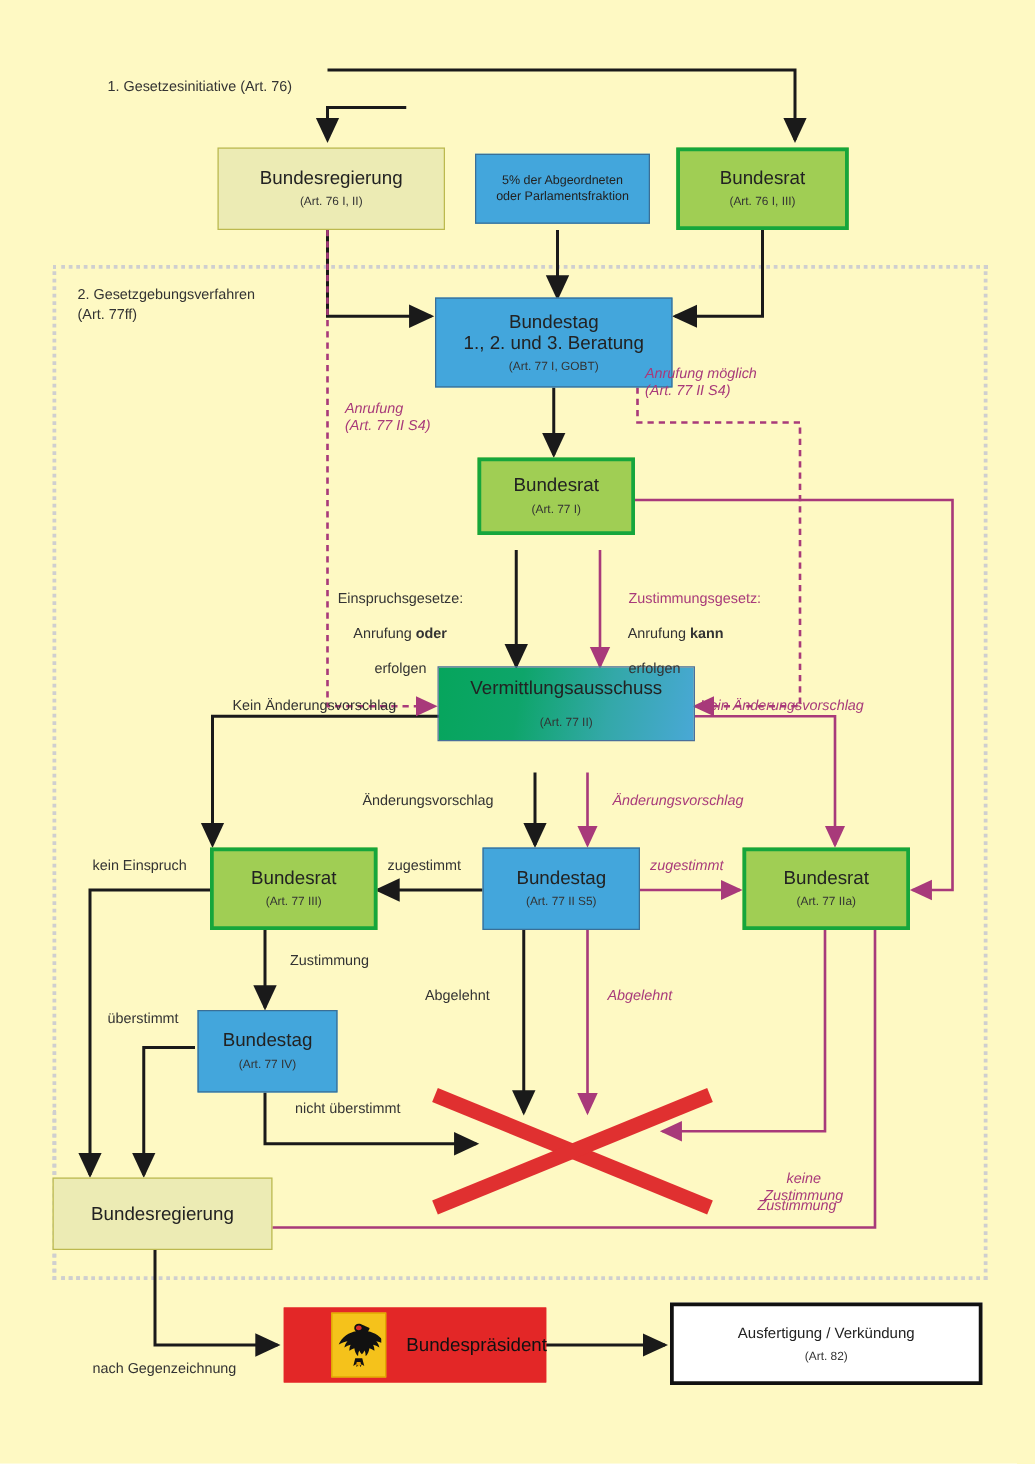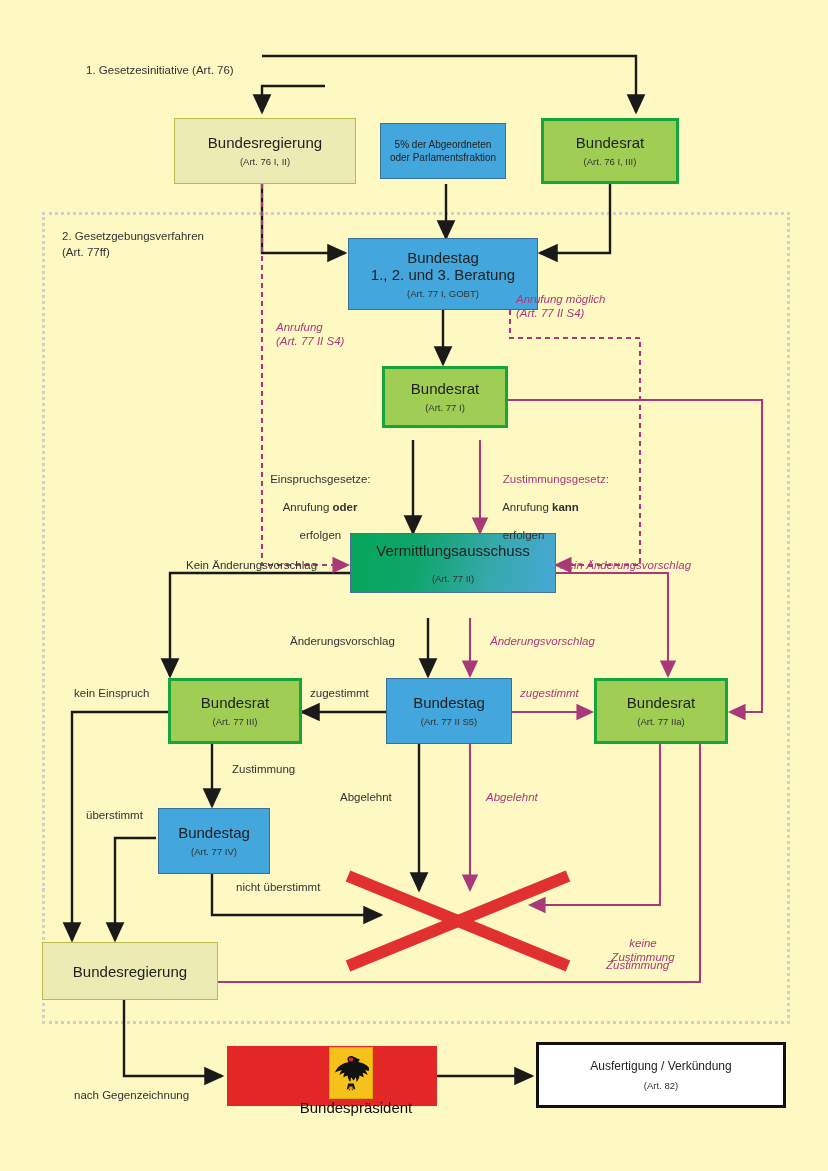--- a/index.html
+++ b/index.html
@@ -13,21 +13,21 @@
   .box .t1{font-size:15px;line-height:17px;color:#222;}
   .box .t2{font-size:9.5px;line-height:12px;color:#333;margin-top:5px;}
   .box.small .t1{font-size:10px;line-height:13px;}
 
   .bx-yellow{background:#ecebb4;border:1.6px solid #bcb94f;}
   .bx-green{background:#a0ce54;border:3px solid #16a63c;}
   .bx-blue{background:#43a6dc;border:1.8px solid #3a6f96;}
   .bx-grad{background:linear-gradient(100deg,#06a55c 0%,#0ea56a 32%,#33a8a8 66%,#49a8d6 100%);
            border:1.8px solid #4a6f9a;}
   .bx-white{background:#fff;border:3.5px solid #111;}
-  .bx-red{background:#e32727;border:1.5px solid #e32727;display:flex;flex-direction:column;
+  .bx-red{background:#e32727;border:1.5px solid #e32727;display:flex;flex-direction:row;
           align-items:center;justify-content:flex-start;padding-left:32px;}
 
   .lbl{position:absolute;font-size:11.5px;line-height:14px;color:#333;white-space:pre;}
   .lbl.mag{color:#a83a7a;font-style:italic;}
   .lbl.ctr{text-align:center;}
   .lbl b{font-weight:bold;}
 
   .phase{position:absolute;font-size:11.5px;line-height:16px;color:#333;white-space:pre;}
 
   .dashbox{position:absolute;box-sizing:border-box;border:3px dotted #cfcfcf;}
@@ -117,21 +117,21 @@
 
   <div class="phase" style="left:86px;top:62px;">1. Gesetzesinitiative (Art. 76)</div>
   <div class="phase" style="left:62px;top:228px;">2. Gesetzgebungsverfahren</div>
   <div class="phase" style="left:62px;top:244px;">(Art. 77ff)</div>
 
   <div class="box bx-yellow" style="left:174px;top:118px;width:182px;height:66px;">
     <span class="t1">Bundesregierung</span>
     <span class="t2">(Art. 76 I, II)</span>
   </div>
 
-  <div class="box bx-blue small" style="left:380px;top:123px;width:126px;height:56px;">
+  <div class="box bx-blue small" style="left:380px;top:123px;width:140px;height:56px;">
     <span class="t1" style="white-space:pre-line;">5% der Abgeordneten
 oder Parlamentsfraktion</span>
   </div>
 
   <div class="box bx-green" style="left:541px;top:118px;width:138px;height:66px;">
     <span class="t1">Bundesrat</span>
     <span class="t2">(Art. 76 I, III)</span>
   </div>
 
   <div class="box bx-blue" style="left:348px;top:238px;width:190px;height:72px;">

